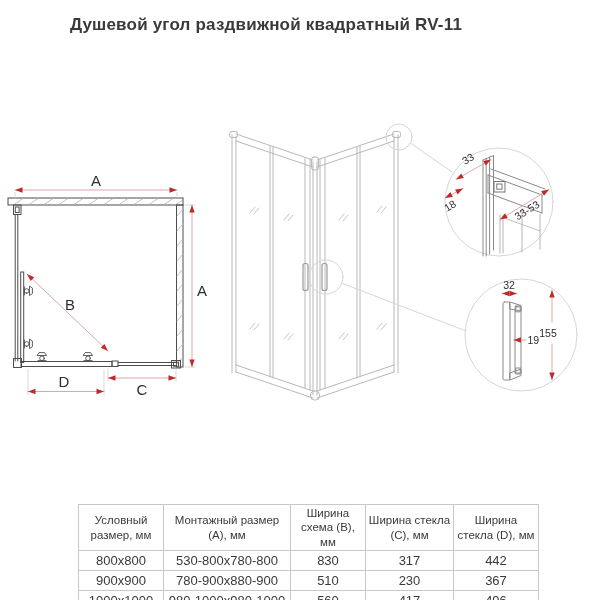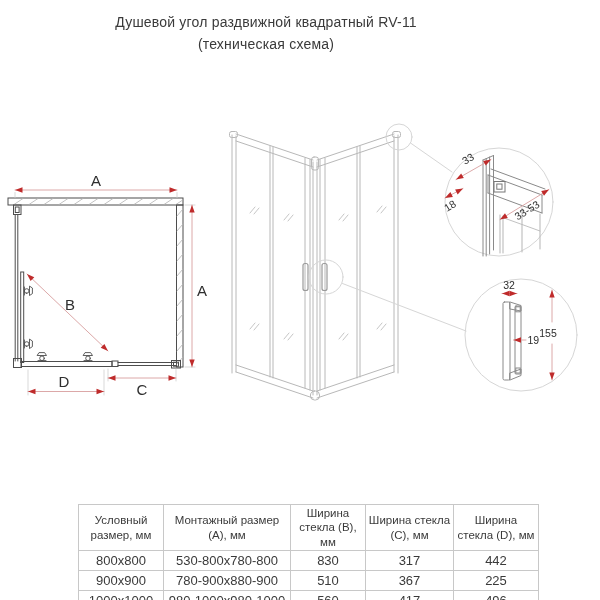--- a/index.html
+++ b/index.html
@@ -2,21 +2,21 @@
 <html><head>
 <meta charset="utf-8">
 <style>
   html,body{margin:0;padding:0;}
   body{
     width:600px;height:600px;position:relative;background:#ffffff;
     font-family:"Liberation Sans", sans-serif;overflow:hidden;
   }
   .title{
     position:absolute;top:12px;left:0;width:532px;text-align:center;
-    color:#3a3a3a;font-size:14px;line-height:1.55;font-weight:400;
+    color:#3a3a3a;font-size:17px;line-height:1.55;font-weight:700;
     letter-spacing:.2px;
   }
   svg text{font-family:"Liberation Sans", sans-serif;}
   .dim-label{font-size:15px;fill:#2e2e2e;}
   .dim-small{font-size:10.5px;fill:#2e2e2e;}
   .spec-table{
     position:absolute;left:78px;top:504px;width:460px;
     border-collapse:collapse;table-layout:fixed;
     color:#3a3a3a;
   }
@@ -26,21 +26,20 @@
   }
   .spec-table th{font-size:11.5px;line-height:1.25;height:28px;}
   .spec-table td{font-size:13px;height:17px;}
   .c1{width:85px}.c2{width:127px}.c3{width:75px}.c4{width:88px}.c5{width:85px}
 </style>
 </head>
 <body>
 
 <div class="title">
   <div>Душевой угол раздвижной квадратный RV-11</div>
-  <div>(техническая схема)</div>
 </div>
 
 <svg style="position:absolute;left:0;top:100px" width="600" height="400" viewBox="0 100 600 400" fill="none" stroke-linecap="round">
   <defs>
     <marker id="arrowR" markerWidth="9" markerHeight="7" refX="8" refY="3.5" orient="auto-start-reverse" markerUnits="userSpaceOnUse">
       <path d="M0.5,0.8 L8,3.5 L0.5,6.2 Z" fill="#bf2b2b" stroke="none"></path>
     </marker>
     <g id="roller" stroke="#4d4d4d" stroke-width="0.9">
       <path d="M-4.5,-1.5 L4.5,-1.5 L2.6,-4.4 L-2.6,-4.4 Z"></path>
       <circle cx="0" cy="1.3" r="2.3"></circle>
@@ -266,39 +265,39 @@
     <col class="c1">
       <col class="c2">
       <col class="c3">
       <col class="c4">
       <col class="c5">
   </colgroup>
   <thead>
     <tr>
       <th>Условный размер, мм</th>
       <th>Монтажный размер (А), мм</th>
-      <th>Ширина стекла (B), мм</th>
+      <th>Ширина схема (B), мм</th>
       <th>Ширина стекла (C), мм</th>
       <th>Ширина стекла (D), мм</th>
     </tr>
   </thead>
   <tbody>
     <tr>
       <td>800x800</td>
       <td>530-800x780-800</td>
       <td>830</td>
       <td>317</td>
       <td>442</td>
     </tr>
     <tr>
       <td>900x900</td>
       <td>780-900x880-900</td>
       <td>510</td>
+      <td>230</td>
       <td>367</td>
-      <td>225</td>
     </tr>
     <tr>
       <td>1000x1000</td>
       <td>980-1000x980-1000</td>
       <td>560</td>
       <td>417</td>
       <td>496</td>
     </tr>
   </tbody>
 </table>

